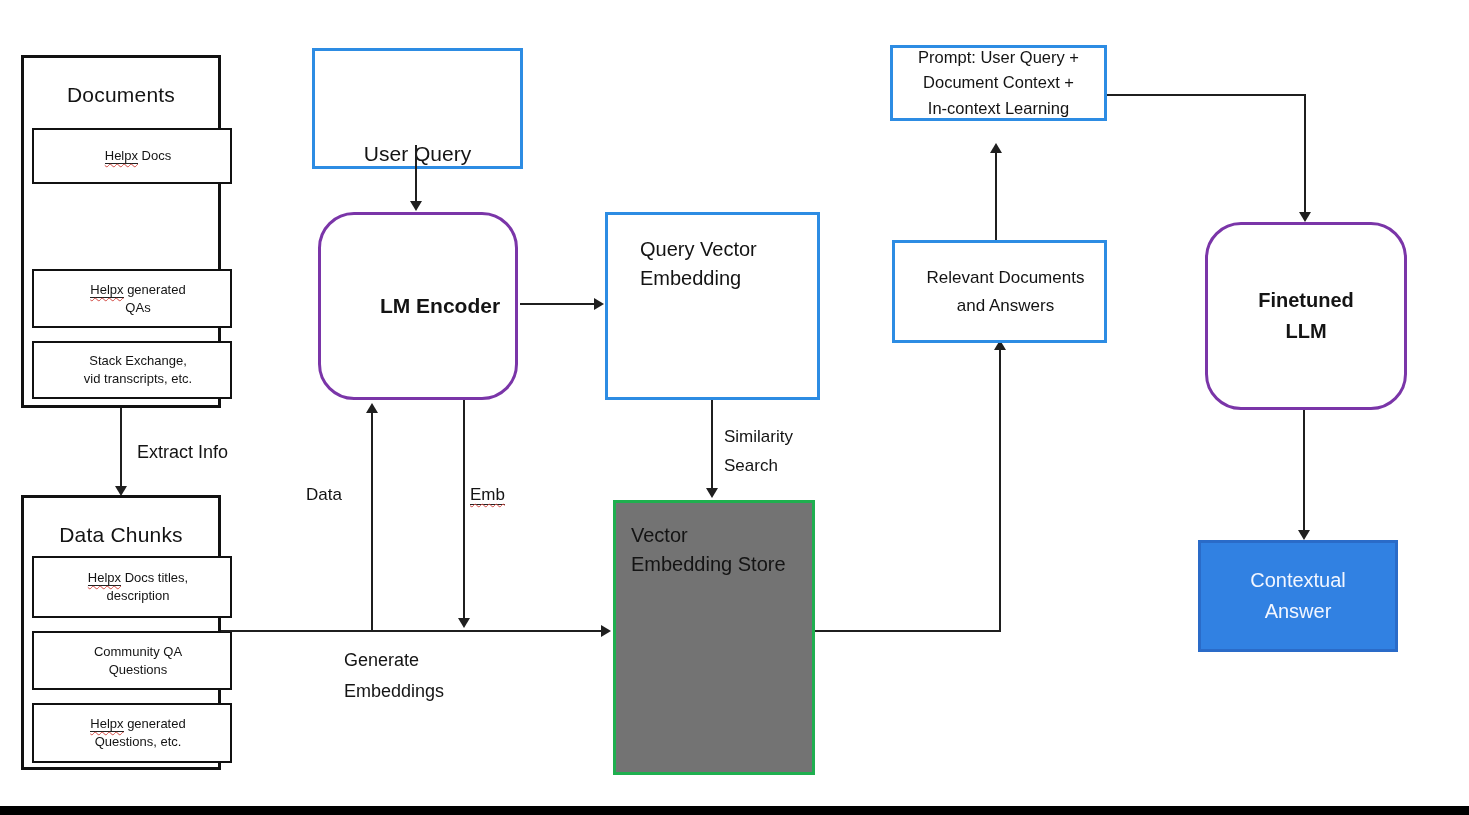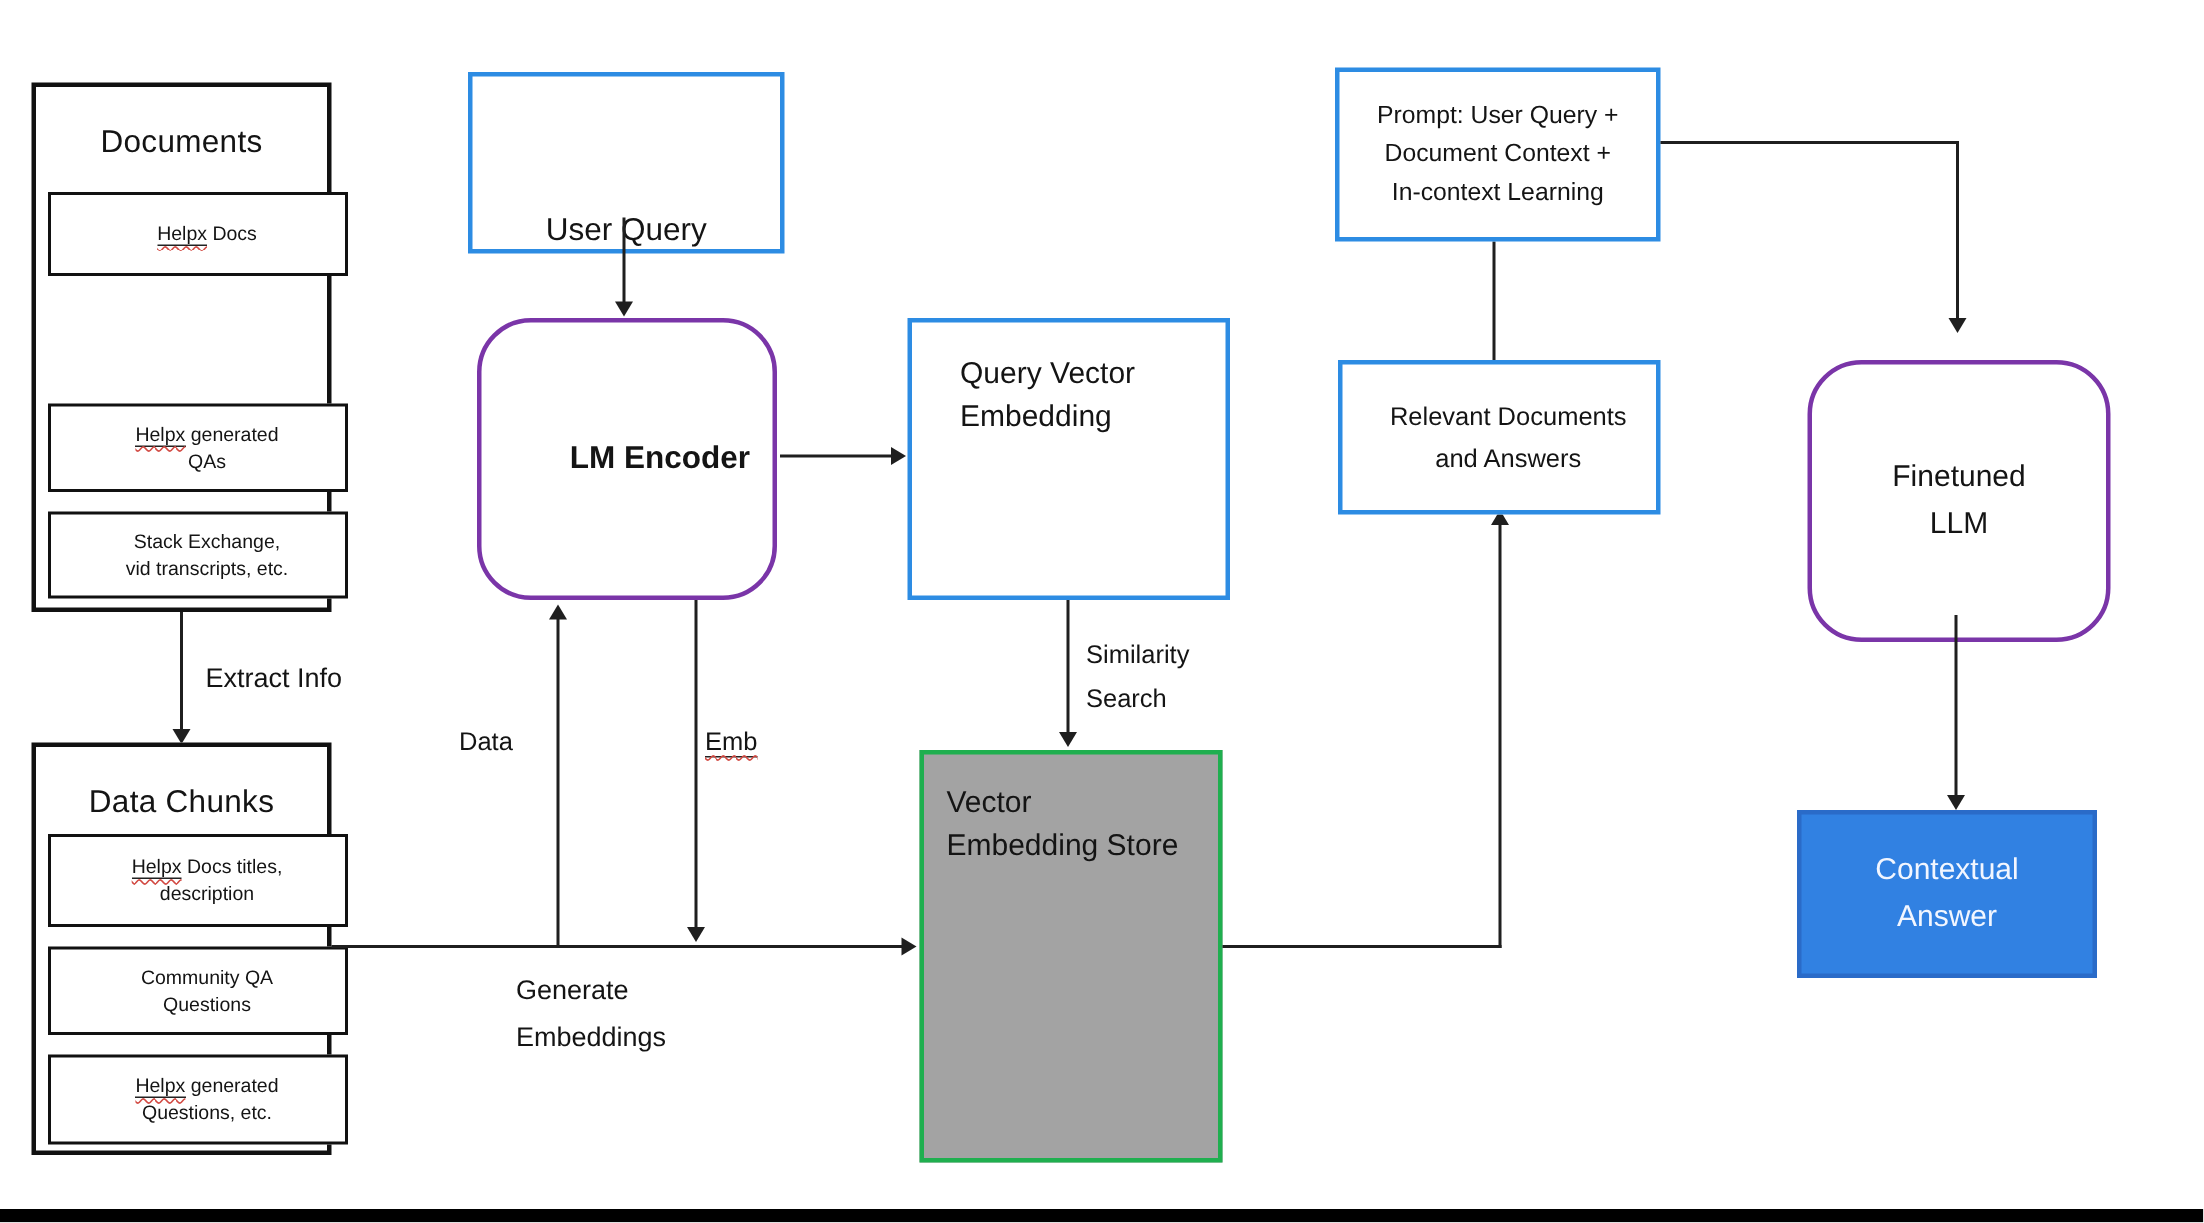--- a/index.html
+++ b/index.html
@@ -11,21 +11,21 @@
   .abs{position:absolute;box-sizing:border-box;}
   .black-box{border:3px solid #111;background:#fff;}
   .sub-box{
     position:absolute;left:8px;width:184px;border:2.5px solid #111;background:#fff;
     display:flex;flex-direction:column;justify-content:center;align-items:center;
     font-size:13px;line-height:1.35;text-align:center;padding-left:12px;
   }
   .outer-title{margin-top:25px;text-align:center;font-size:21px;font-weight:500;letter-spacing:.2px;}
   .blue-box{border:3px solid var(--blue,#2d8ce3);background:#fff;}
   .purple-box{border:3px solid var(--purple,#7a35a8);background:#fff;border-radius:36px;}
-  .green-box{border:3px solid var(--green,#1faf4f);background:#a3a3a3;}
+  .green-box{border:3px solid var(--green,#1faf4f);background:#737373;}
   .center-flex{display:flex;flex-direction:column;justify-content:center;align-items:center;text-align:center;}
   .mis{
     border-bottom:1.5px solid #222;
     text-decoration:underline wavy var(--misspell,#d24a43);
     text-decoration-thickness:1px;text-underline-offset:3px;
   }
   
   .line-v{position:absolute;width:2px;background:var(--line,#1f1f1f);}
   .line-h{position:absolute;height:2px;background:var(--line,#1f1f1f);}
   .ah{position:absolute;width:0;height:0;}
@@ -148,33 +148,33 @@
   <div class="abs blue-box center-flex" style="left:892px;top:240px;width:215px;height:103px;font-size:17px;line-height:1.6;padding-left:12px;">
     <div>Relevant Documents</div>
     <div>and Answers</div>
   </div>
 
   <div>
     <div class="line-v" style="left:995px;top:151px;height:89px;"></div>
     <div class="ah ah-up" style="left:990px;top:143px;"></div>
   </div>
 
-  <div class="abs blue-box center-flex" style="left:890px;top:45px;width:217px;height:116px;font-size:16.5px;line-height:1.55;">
+  <div class="abs blue-box center-flex" style="left:890px;top:45px;width:217px;height:76px;font-size:16.5px;line-height:1.55;">
     <div>Prompt: User Query +</div>
     <div>Document Context +</div>
     <div>In-context Learning</div>
   </div>
 
   <div>
     <div class="line-h" style="left:1107px;top:94px;width:199px;"></div>
     <div class="line-v" style="left:1304px;top:94px;height:120px;"></div>
     <div class="ah ah-down" style="left:1299px;top:212px;"></div>
   </div>
 
-  <div class="abs purple-box center-flex" style="left:1205px;top:240px;width:202px;height:188px;font-size:20px;font-weight:normal;line-height:1.55;">
+  <div class="abs purple-box center-flex" style="left:1205px;top:222px;width:202px;height:188px;font-size:20px;font-weight:bold;line-height:1.55;">
     <div>Finetuned</div>
     <div>LLM</div>
   </div>
 
   <div>
     <div class="line-v" style="left:1303px;top:410px;height:122px;"></div>
     <div class="ah ah-down" style="left:1298px;top:530px;"></div>
   </div>
 
   <div class="abs center-flex" style="left:1198px;top:540px;width:200px;height:112px;background:var(--answer-fill,#3181E2);border:3px solid var(--answer-border,#2A6BC8);color:var(--answer-text,#F2F6FF);font-size:20px;line-height:1.55;box-sizing:border-box;">

